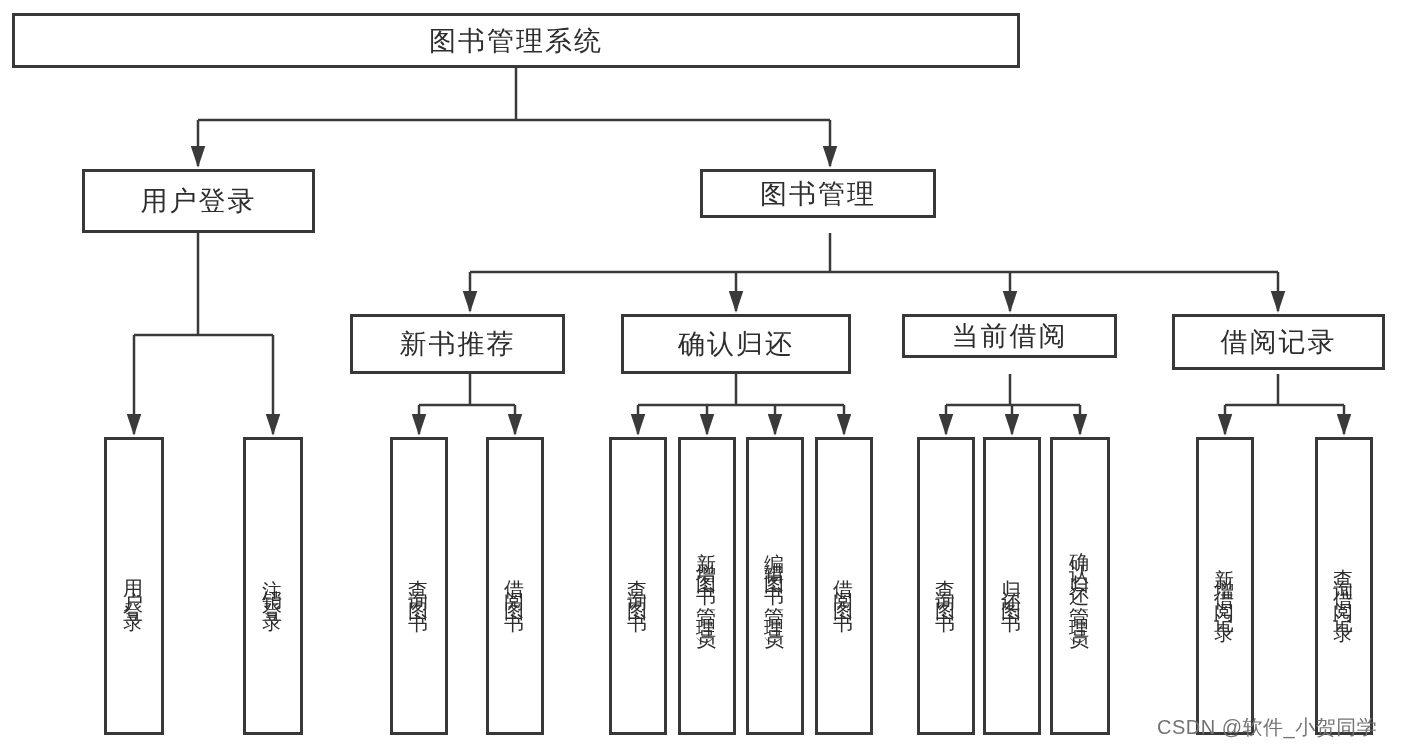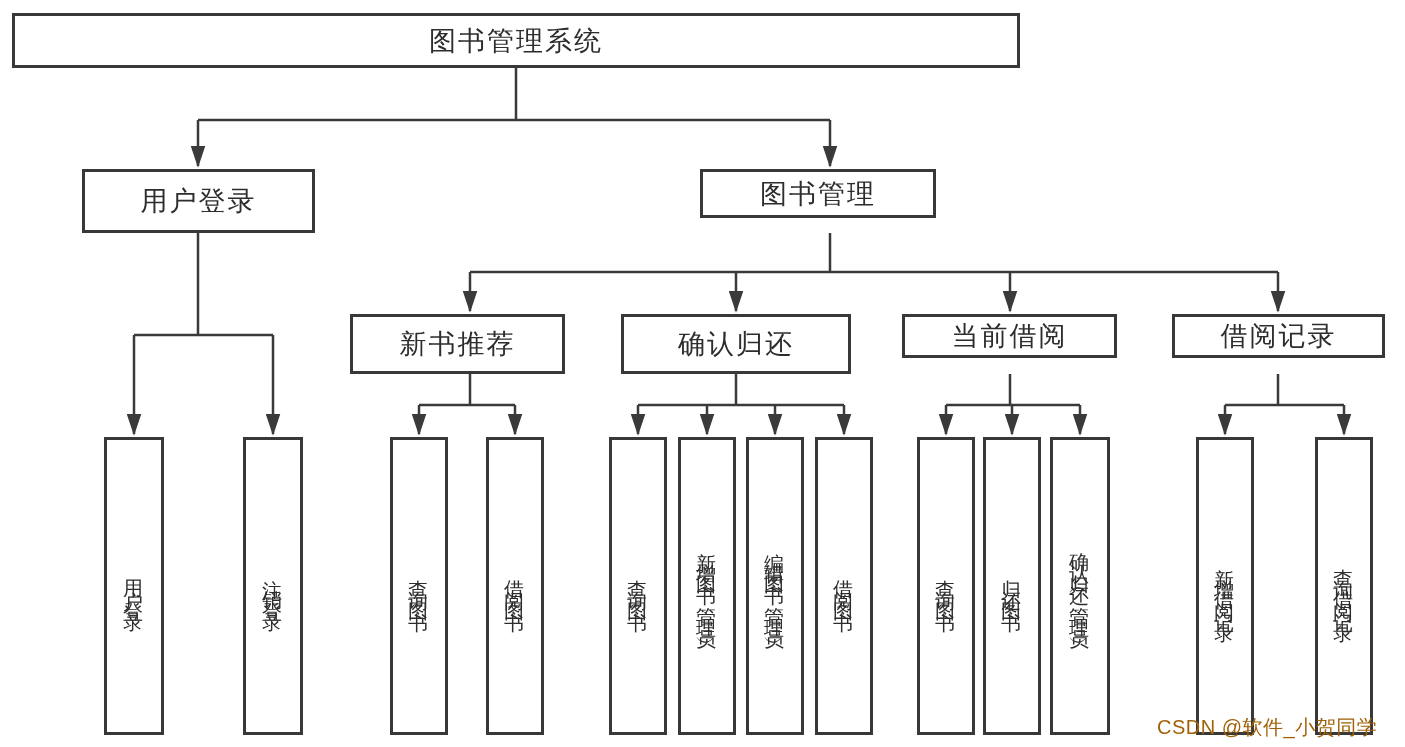--- a/index.html
+++ b/index.html
@@ -14,21 +14,21 @@
     display:flex; align-items:center; justify-content:center;
     color:#2d2d2d;
   }
   .node.h { font-size:27px; letter-spacing:2px; }
   .node.v {
     writing-mode:vertical-rl; text-orientation:mixed;
     font-size:20px; letter-spacing:11px;
   }
   .watermark {
     position:absolute; left:1157px; top:714px;
-    color:#a16207; font-size:20px; letter-spacing:0.5px;
+    color:#737373; font-size:20px; letter-spacing:0.5px;
     white-space:nowrap;
   }
 </style>
 </head>
 <body>
 
 <div class="stage">
 
   <svg class="connectors" viewBox="0 0 1405 747" xmlns="http://www.w3.org/2000/svg">
     <defs>
@@ -69,21 +69,21 @@
   </svg>
 
   <div class="node h" style="left:12px;top:13px;width:1008px;height:55px">图书管理系统</div>
 
   <div class="node h" style="left:82px;top:169px;width:233px;height:64px">用户登录</div>
   <div class="node h" style="left:700px;top:169px;width:236px;height:49px">图书管理</div>
 
   <div class="node h" style="left:350px;top:314px;width:215px;height:60px">新书推荐</div>
   <div class="node h" style="left:621px;top:314px;width:230px;height:60px">确认归还</div>
   <div class="node h" style="left:902px;top:314px;width:215px;height:44px">当前借阅</div>
-  <div class="node h" style="left:1172px;top:314px;width:213px;height:44px">借阅记录</div>
+  <div class="node h" style="left:1172px;top:314px;width:213px;height:56px">借阅记录</div>
 
   <div class="node v" style="left:104px;top:437px;width:60px;height:298px">用户登录</div>
   <div class="node v" style="left:243px;top:437px;width:60px;height:298px">注销登录</div>
 
   <div class="node v" style="left:390px;top:437px;width:58px;height:298px">查询图书</div>
   <div class="node v" style="left:486px;top:437px;width:58px;height:298px">借阅图书</div>
 
   <div class="node v" style="left:609px;top:437px;width:58px;height:298px">查询图书</div>
   <div class="node v" style="left:678px;top:437px;width:58px;height:298px">新增图书（管理员）</div>
   <div class="node v" style="left:746px;top:437px;width:58px;height:298px">编辑图书（管理员）</div>

